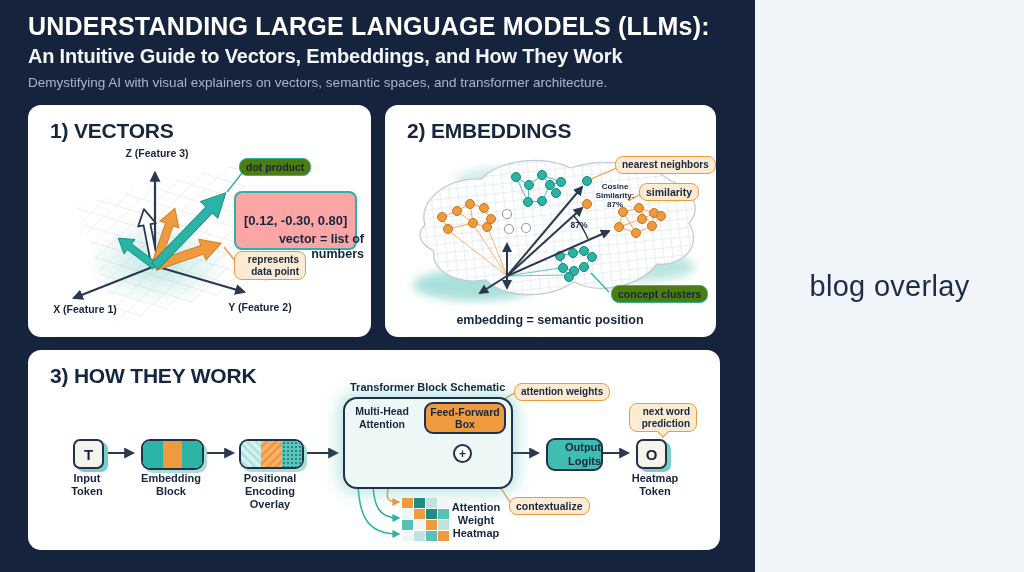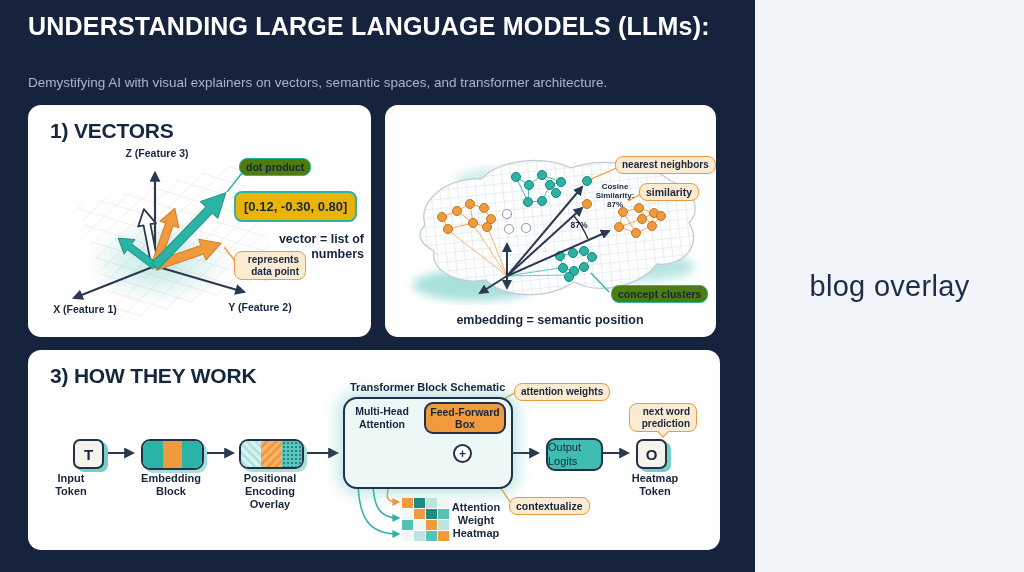--- a/index.html
+++ b/index.html
@@ -32,56 +32,57 @@
 
   .badge{position:absolute;font-weight:700;color:#17263F;text-align:center;border-radius:8px;
          line-height:1.15;padding:2px 6px;font-size:10.5px;white-space:nowrap;}
   .badge.wrap{white-space:normal;text-align:right;}
   .badge.teal{background:#4d7c0f;border:1.6px solid #2BB3A6;}
   .badge.orange{background:#FBEBD2;border:1.6px solid #EF9A3E;}
   .badge.tail-down::after{content:"";position:absolute;left:50%;bottom:-4.5px;width:7px;height:7px;
          background:#FBEBD2;border-right:1.6px solid #EF9A3E;border-bottom:1.6px solid #EF9A3E;
          transform:translateX(-50%) rotate(45deg);}
 
-  .vector-box{position:absolute;background:#eab308;border:2px solid #2BB3A6;border-radius:8px;
-              font-weight:800;font-size:13px;color:#17263F;text-align:center;padding:6px 8px;white-space:nowrap;}
+  .vector-box{position:absolute;background:#fca5a5;border:2px solid #2BB3A6;border-radius:8px;
+              font-weight:800;font-size:13px;color:#17263F;text-align:center;padding:20px 8px;white-space:nowrap;}
 
   .token{position:absolute;background:#F4F3EC;border:2px solid #22304C;border-radius:7px;
          box-shadow:4px 3px 0 #78CFC5;display:flex;align-items:center;justify-content:center;
          font-weight:800;font-size:15px;color:#17263F;}
   .segblock{position:absolute;display:flex;border:2px solid #22304C;border-radius:9px;overflow:hidden;
             box-shadow:3px 3px 0 #A8DED8;}
   .seg{flex:1 1 0;}
   .seg.teal{background:#2BB3A6;}
   .seg.orange{background:#F09A3E;}
   .seg.teal-stripe{background:repeating-linear-gradient(45deg,#D9F2EF 0 3px,#AFE4DD 3px 6px);}
   .seg.orange-hatch{background:repeating-linear-gradient(-45deg,#F5B36B 0 3px,#EF9A3E 3px 6px);}
   .seg.teal-dot{background:#5FC4BA;background-image:radial-gradient(#1F8C82 1px,transparent 1.5px);background-size:4px 4px;}
 
   .tf-container{position:absolute;border:2px solid #22304C;border-radius:14px;background:#EDF8F6;
                 box-shadow:0 0 16px 4px rgba(43,179,166,0.35);}
   .ffb{position:absolute;background:#F09A3E;border:2px solid #22304C;border-radius:9px;display:flex;
        align-items:center;justify-content:center;text-align:center;font-weight:800;font-size:10.5px;
        color:#17263F;line-height:1.15;}
   .logits{position:absolute;background:#3FBDB0;border:2px solid #22304C;border-radius:9px;display:flex;
-          align-items:center;justify-content:center;text-align:left;font-weight:400;font-size:11px;
+          align-items:center;justify-content:center;text-align:right;font-weight:700;font-size:11px;
           color:#14263E;line-height:1.2;}
   .plus-circle{position:absolute;width:15px;height:15px;background:#FFFFFF;border:2px solid #22304C;
                border-radius:50%;display:flex;align-items:center;justify-content:center;font-weight:700;
                font-size:12px;color:#22304C;line-height:1;}
   .hm-grid{position:absolute;display:grid;grid-template-columns:repeat(4,11px);grid-auto-rows:10px;
            gap:1px;background:#FFFFFF;}
 </style>
 </head>
 <body>
 
 <div class="canvas">
   <div class="main">
 
     <div class="h-title">UNDERSTANDING LARGE LANGUAGE MODELS (LLMs):</div>
+    <div class="h-sub">An Intuitive Guide to Vectors, Embeddings, and How They Work</div>
     <div class="h-tag">Demystifying AI with visual explainers on vectors, semantic spaces, and transformer architecture.</div>
 
     <section class="panel" id="panel-vectors">
       <h2>1) VECTORS</h2>
       <svg width="343" height="232" viewBox="0 0 343 232">
         <defs>
           <pattern id="p1grid" width="14" height="14" patternUnits="userSpaceOnUse" patternTransform="rotate(17) skewX(-30)">
             <path d="M14,0 H0 V14" fill="none" stroke="#EADFDD" stroke-width="1.1"></path>
           </pattern>
           <radialGradient id="p1glow">
@@ -110,20 +111,21 @@
       <div class="lbl small" style="left:89px;top:42px;width:80px;">Z (Feature 3)</div>
       <div class="lbl small" style="left:16px;top:198px;width:82px;">X (Feature 1)</div>
       <div class="lbl small" style="left:191px;top:196px;width:82px;">Y (Feature 2)</div>
       <div class="badge teal" style="left:211px;top:53px;">dot product</div>
       <div class="vector-box" style="left:206px;top:86px;">[0.12, -0.30, 0.80]</div>
       <div class="lbl caption" style="left:196px;top:127px;width:140px;text-align:right;">vector = list of numbers</div>
       <div class="badge orange wrap" style="left:206px;top:146px;width:58px;font-size:10px;">represents data point</div>
     </section>
 
     <section class="panel" id="panel-embeddings">
+      <h2>2) EMBEDDINGS</h2>
       <svg width="331" height="232" viewBox="0 0 331 232">
         <defs>
           <pattern id="p2grid" width="9" height="9" patternUnits="userSpaceOnUse" patternTransform="rotate(-6)">
             <path d="M9,0 H0 V9" fill="none" stroke="#CBD3DB" stroke-width="0.8"></path>
           </pattern>
           <filter id="f2blur">
               <feGaussianBlur stdDeviation="5"></feGaussianBlur>
             </filter>
           <marker id="m2d" viewBox="0 0 10 10" refX="8" refY="5" markerWidth="10" markerHeight="10" orient="auto" markerUnits="userSpaceOnUse">
             <path d="M0,0 L10,5 L0,10 Z" fill="#2A3850"></path>
@@ -270,21 +272,21 @@
         <path d="M466,128 L482,152" stroke="#EF9A3E" stroke-width="1.3" fill="none"></path>
       </svg>
 
       <div class="tf-container" style="left:315px;top:47px;width:166px;height:88px;"></div>
       <div class="lbl nowrap" style="left:322px;top:31px;width:152px;">Transformer Block Schematic</div>
       <div class="lbl small" style="left:319px;top:55px;width:70px;">Multi-Head Attention</div>
       <div class="ffb" style="left:396px;top:52px;width:78px;height:28px;">Feed-Forward Box</div>
       <div class="plus-circle" style="left:425px;top:94px;">+</div>
 
       <div class="token" style="left:45px;top:89px;width:27px;height:26px;">T</div>
-      <div class="lbl" style="left:18px;top:122px;width:50px;">Input Token</div>
+      <div class="lbl" style="left:34px;top:122px;width:50px;">Input Token</div>
 
       <div class="segblock" style="left:113px;top:89px;width:59px;height:27px;">
         <div class="seg teal"></div>
         <div class="seg orange"></div>
         <div class="seg teal"></div>
       </div>
       <div class="lbl" style="left:107px;top:122px;width:72px;">Embedding Block</div>
 
       <div class="segblock" style="left:211px;top:89px;width:61px;height:26px;">
         <div class="seg teal-stripe"></div>

